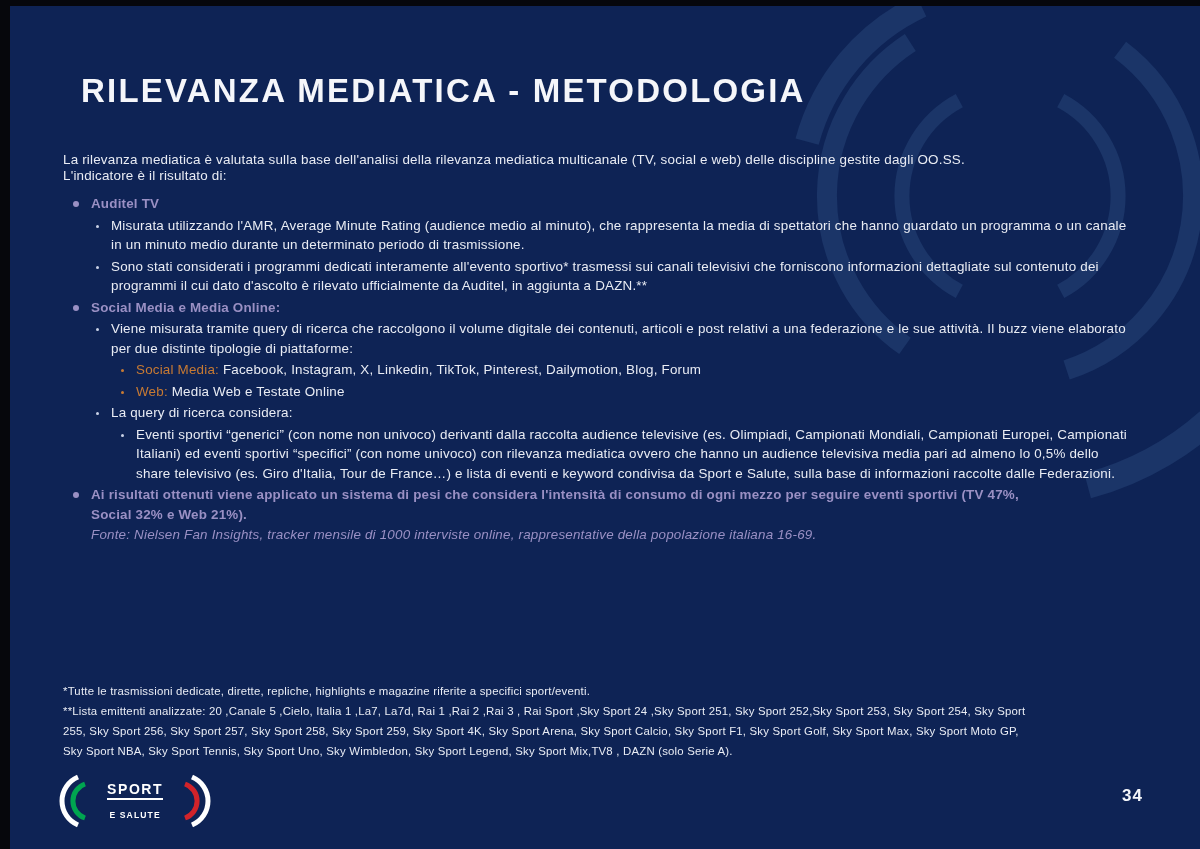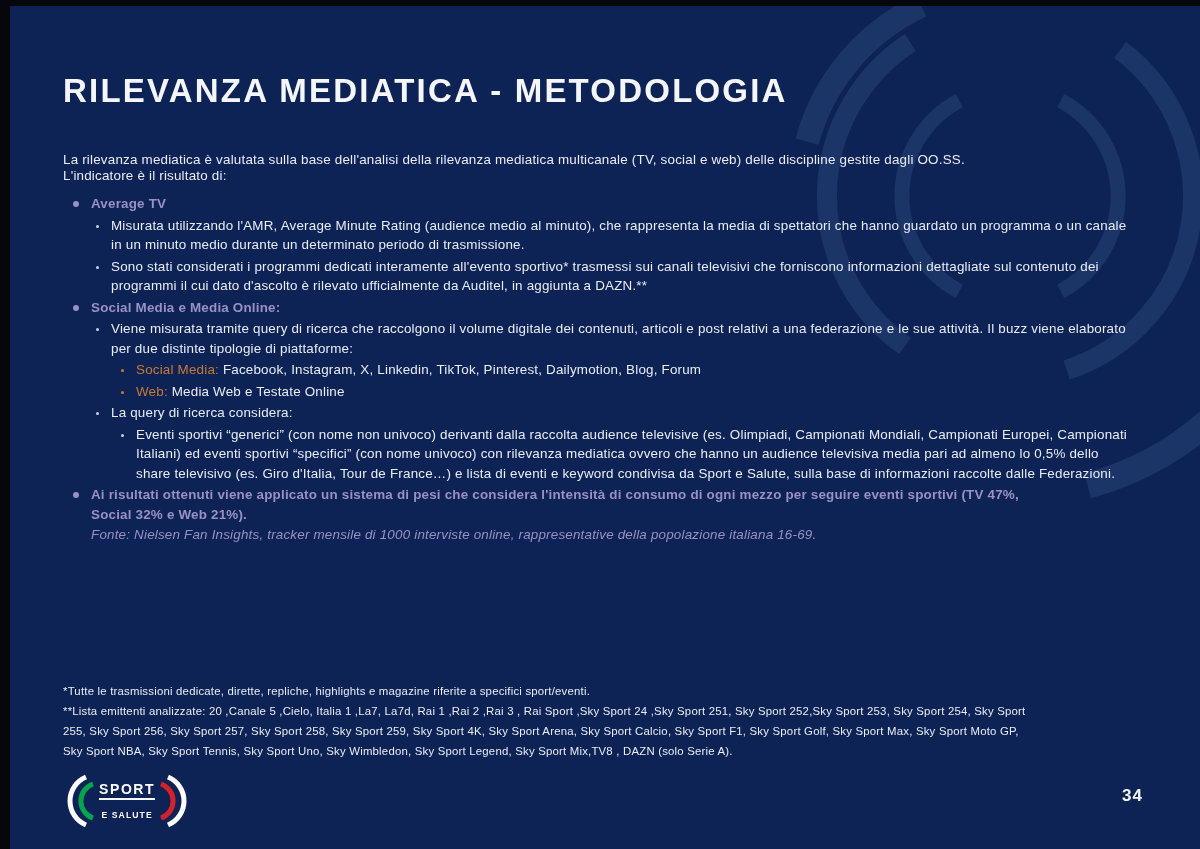--- a/index.html
+++ b/index.html
@@ -13,21 +13,21 @@
   .slide {
     position:absolute; left:10px; top:6px;
     width:1190px; height:843px;
     background:var(--background,#0e2355);
     overflow:hidden;
   }
   .arcs { position:absolute; inset:0; width:100%; height:100%; }
   .arcs path { fill:none; stroke:var(--arc,#1b3568); }
 
   .title {
-    position:absolute; left:53px; top:66px;
+    position:absolute; left:71px; top:66px;
     color:#f5f6fa; font-size:33px; font-weight:bold;
     letter-spacing:2.2px; white-space:nowrap;
   }
   .intro {
     position:absolute; left:53px; top:146px;
     color:var(--body-text,#e9ecf4); font-size:13.4px; line-height:16px;
     letter-spacing:.2px; white-space:pre-line; max-width:1090px;
   }
   .content { position:absolute; left:53px; top:188px; width:1095px; }
   .row { display:flex; align-items:flex-start; margin-bottom:2px; }
@@ -49,21 +49,21 @@
   .weights-block { max-width:965px; }
   .weights-block .txt { margin-bottom:1px; }
 
   .footnotes {
     position:absolute; left:53px; top:675px; width:965px;
     color:var(--body-text,#e9ecf4); font-size:11.4px; line-height:20px;
     letter-spacing:.2px;
   }
   .footnotes p { margin:0; }
 
-  .logo { position:absolute; left:52px; top:768px; display:flex; align-items:center; gap:2px; }
+  .logo { position:absolute; left:44px; top:768px; display:flex; align-items:center; gap:18px; }
   .logo svg { display:block; }
   .pw { stroke:#ffffff; stroke-width:5; fill:none; }
   .pg { stroke:var(--logo-green,#00a550); stroke-width:5; fill:none; }
   .pr { stroke:var(--logo-red,#d2232a); stroke-width:5; fill:none; }
   .logo-text { display:flex; flex-direction:column; align-items:center; margin:0 1px; }
   .logo-line1 {
     color:#fff; font-weight:bold; font-size:14px; letter-spacing:1.6px;
     border-bottom:2px solid #fff; padding-bottom:1px; line-height:15px;
   }
   .logo-line2 { color:#fff; font-weight:bold; font-size:8.6px; letter-spacing:1.1px; margin-top:10px; }
@@ -89,21 +89,21 @@
 
   <h1 class="title">RILEVANZA MEDIATICA - METODOLOGIA</h1>
 
   <p class="intro">La rilevanza mediatica è valutata sulla base dell'analisi della rilevanza mediatica multicanale (TV, social e web) delle discipline gestite dagli OO.SS.
 L'indicatore è il risultato di:</p>
 
   <div class="content">
 
     <div class="row l1">
       <span class="dot d1"></span>
-      <p class="txt lavender bold">Average TV</p>
+      <p class="txt lavender bold">Auditel TV</p>
     </div>
 
     <div class="row l2">
       <span class="dot d2"></span>
       <p class="txt">Misurata utilizzando l'AMR, Average Minute Rating (audience medio al minuto), che rappresenta la media di spettatori che hanno guardato un programma o un canale in un minuto medio durante un determinato periodo di trasmissione.</p>
     </div>
 
     <div class="row l2">
       <span class="dot d2"></span>
       <p class="txt">Sono stati considerati i programmi dedicati interamente all'evento sportivo* trasmessi sui canali televisivi che forniscono informazioni dettagliate sul contenuto dei programmi il cui dato d'ascolto è rilevato ufficialmente da Auditel, in aggiunta a DAZN.**</p>

